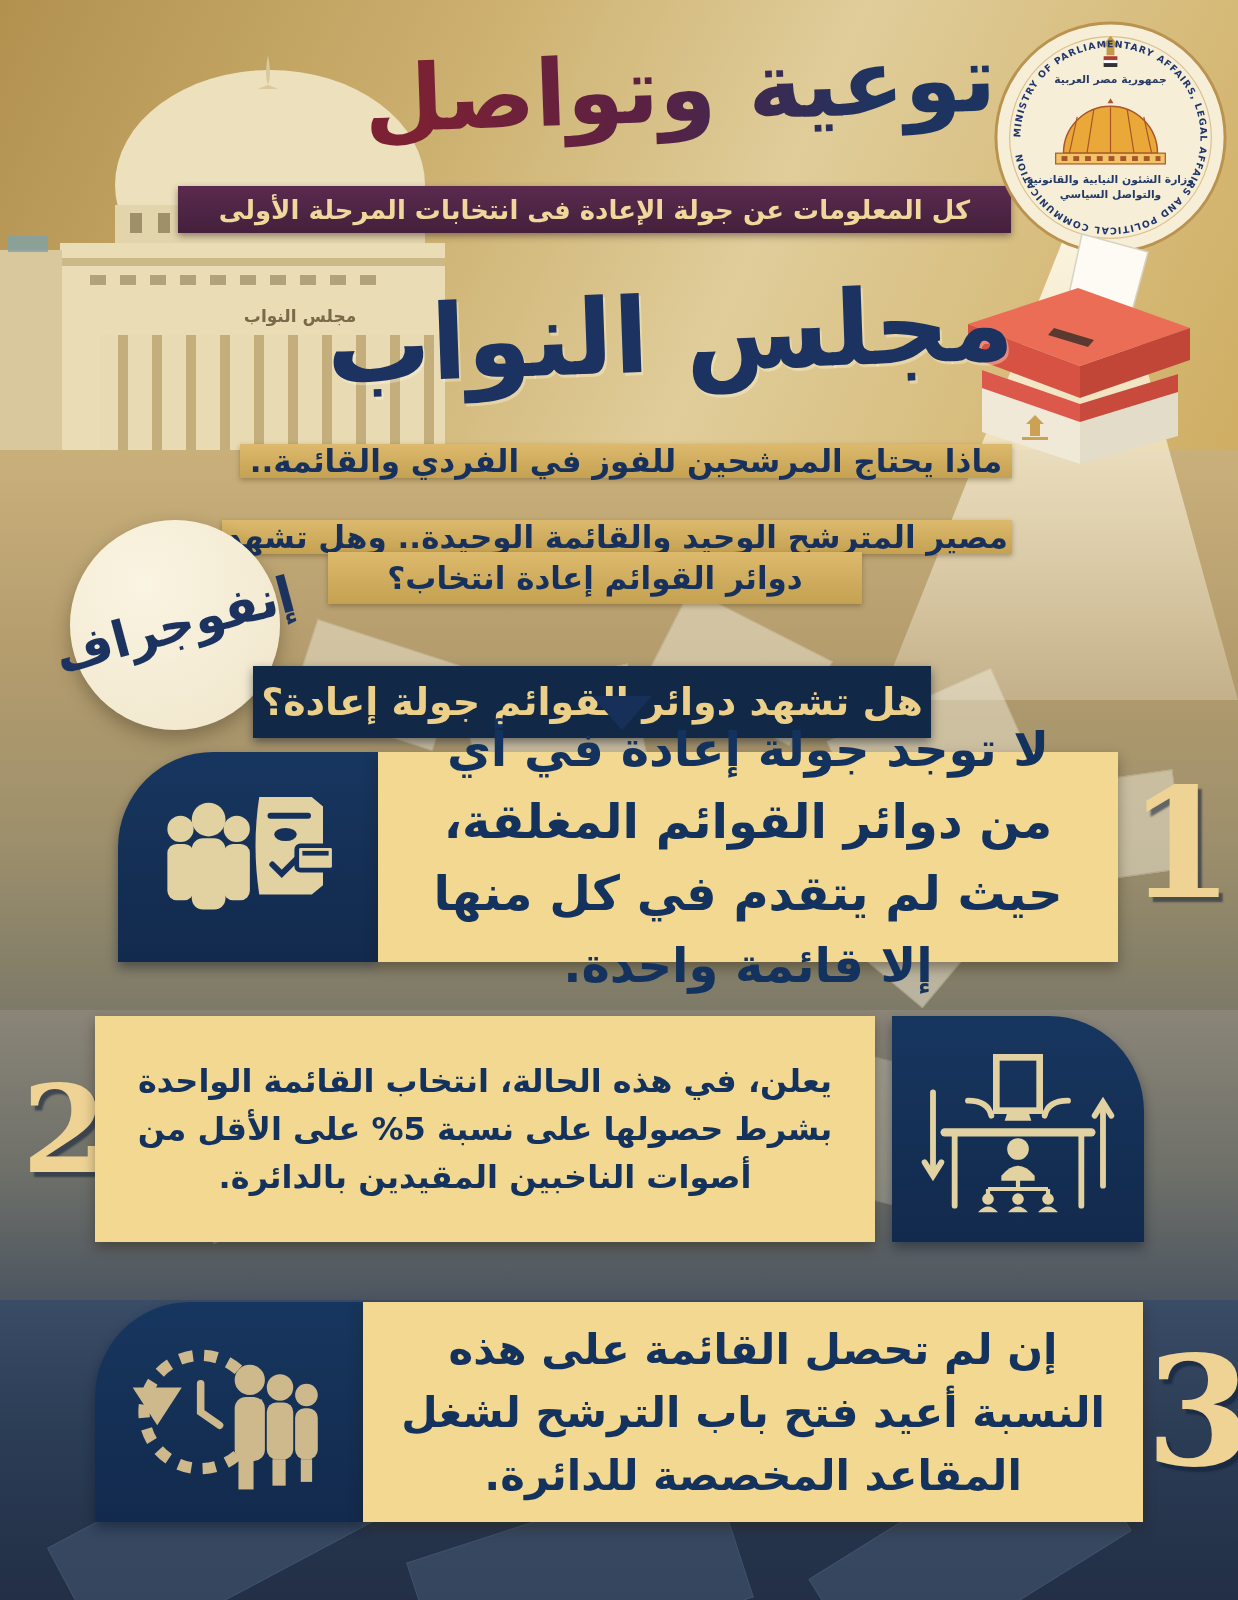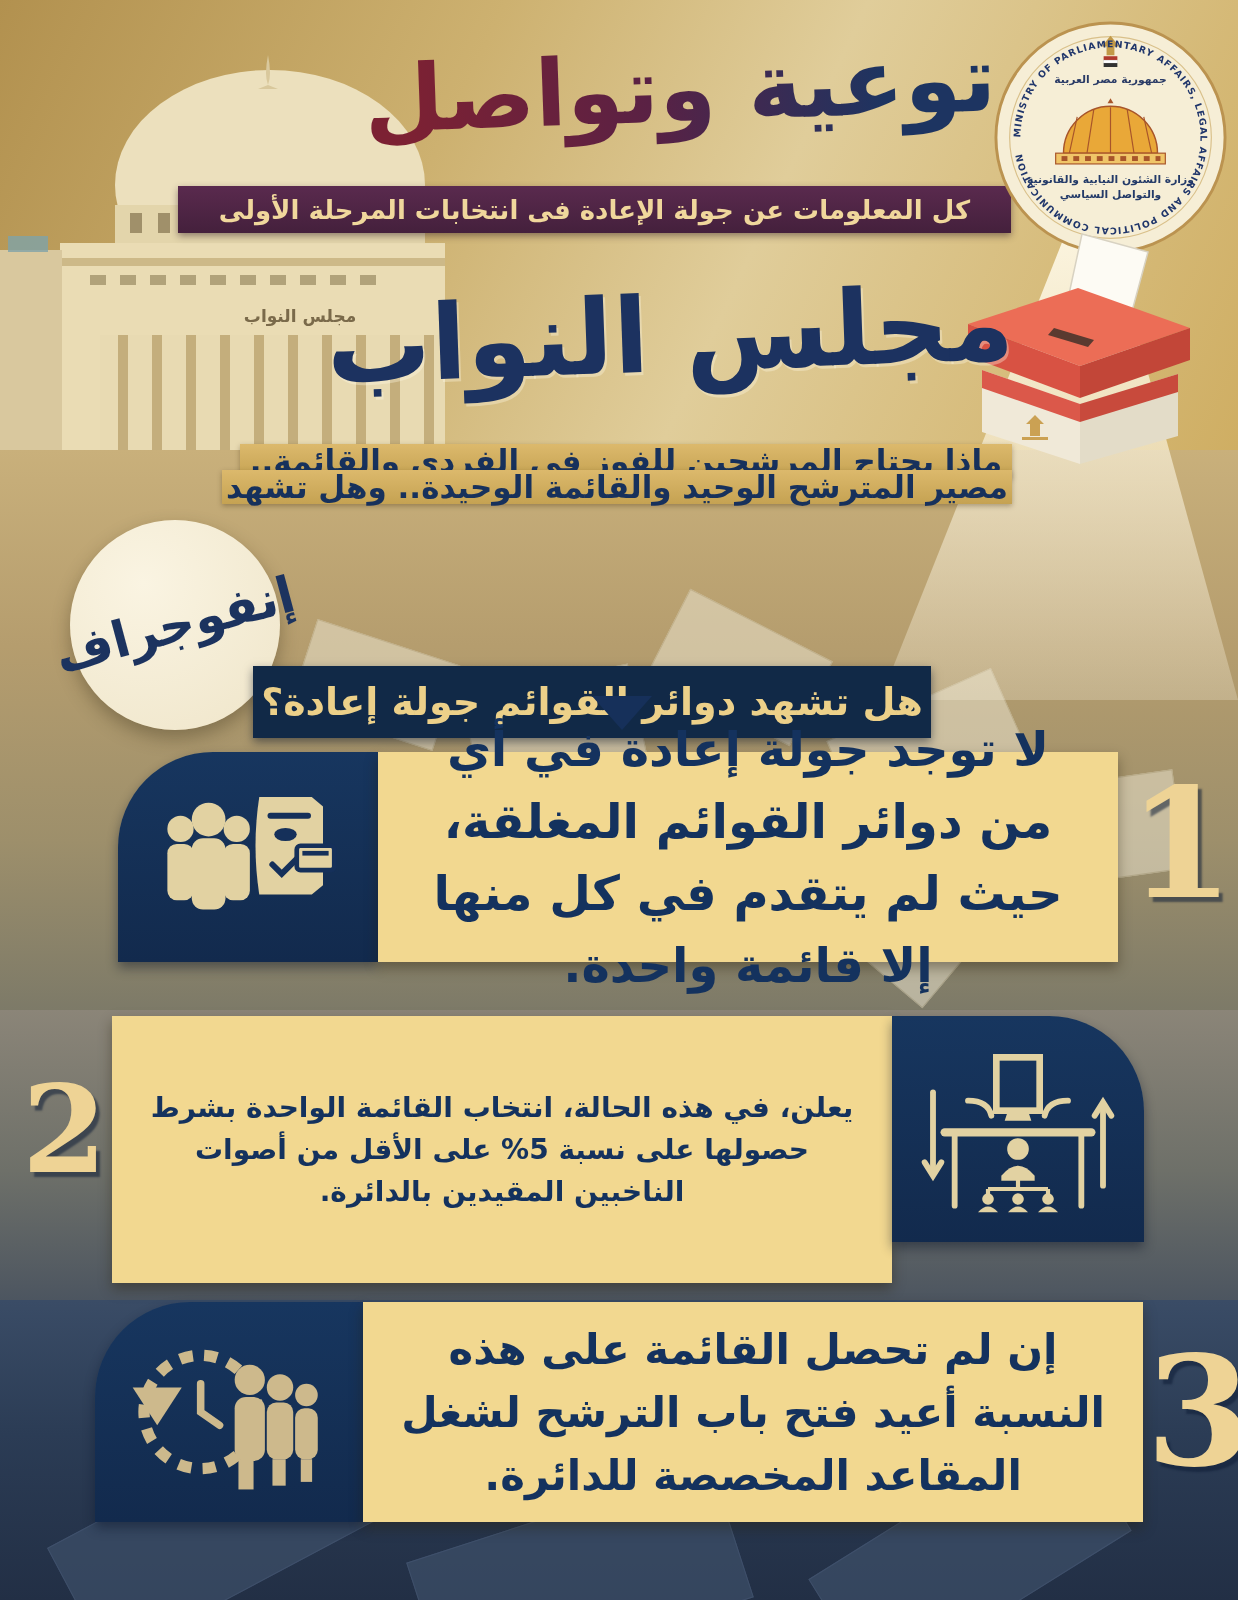--- a/index.html
+++ b/index.html
@@ -42,21 +42,21 @@
 
   .logo{position:absolute;left:993px;top:20px;width:235px;height:235px;}
 
   .ballot-box{position:absolute;left:950px;top:228px;width:260px;height:238px;}
 
   
   .band{position:absolute;height:34px;background:linear-gradient(180deg,#dcb96c,#c5a252);
     color:#17315c;font-weight:bold;font-size:31px;display:flex;align-items:center;
     justify-content:center;direction:rtl;box-shadow:0 2px 5px rgba(60,40,10,.35);}
   .band1{left:240px;top:444px;width:772px;}
-  .band2{left:222px;top:470px;width:790px;}
+  .band2{left:222px;top:520px;width:790px;}
   .band3{left:328px;top:552px;width:534px;height:52px;}
 
   
   .badge{position:absolute;left:70px;top:520px;width:210px;height:210px;border-radius:50%;
     background:radial-gradient(circle at 35% 30%,#faf4e2,#efe5c9);
     display:flex;align-items:center;justify-content:center;
     box-shadow:0 8px 18px rgba(50,40,20,.35);}
   .badge span{transform:rotate(-15deg);font-size:50px;font-weight:bold;color:#1c335f;}
 
   
@@ -77,21 +77,21 @@
   .textbox{position:absolute;background:#f2d890;color:#14325e;font-weight:bold;
     direction:rtl;display:flex;align-items:center;justify-content:center;
     text-align:center;padding:8px 28px;line-height:1.5;
     box-shadow:0 6px 12px rgba(40,30,10,.4);}
   .num{position:absolute;font-family:"DejaVu Serif",serif;font-weight:bold;
     color:#eed395;text-shadow:4px 5px 2px rgba(15,30,55,.55);line-height:1;}
   .num1{left:1128px;top:768px;font-size:152px;}
   .num2{left:22px;top:1068px;font-size:122px;}
   .num3{left:1146px;top:1336px;font-size:152px;}
   .box1-text{left:378px;top:752px;width:740px;height:210px;font-size:48px;}
-  .box2-text{left:112px;top:1016px;width:780px;height:267px;font-size:28px;}
+  .box2-text{left:95px;top:1016px;width:780px;height:226px;font-size:32px;}
   .box3-text{left:363px;top:1302px;width:780px;height:220px;font-size:42px;}
   .icon1{left:118px;top:752px;width:260px;height:210px;}
   .icon2{left:892px;top:1016px;width:252px;height:226px;}
   .icon3{left:95px;top:1302px;width:268px;height:220px;}
 </style>
 </head>
 <body>
 
 <div id="canvas">
 
@@ -222,20 +222,21 @@
     <g fill="#c79a45" opacity=".9">
       <path d="M76,196 l9,-9 9,9 -4,0 0,12 -10,0 0,-12 z"></path>
       <rect x="72" y="209" width="26" height="3"></rect>
     </g>
   </svg>
 
   <div class="main-title">مجلس النواب</div>
 
   <div class="band band1">ماذا يحتاج المرشحين للفوز في الفردي والقائمة..</div>
   <div class="band band2">مصير المترشح الوحيد والقائمة الوحيدة.. وهل تشهد</div>
+  <div class="band band3">دوائر القوائم إعادة انتخاب؟</div>
 
   <div class="badge">
     <span>إنفوجراف</span>
   </div>
 
   <div class="q-banner">هل تشهد دوائر القوائم جولة إعادة؟</div>
   <div class="q-triangle"></div>
 
   <div class="icon-block round-tl icon1">
     <svg width="190" height="150" viewBox="0 0 100 80">

